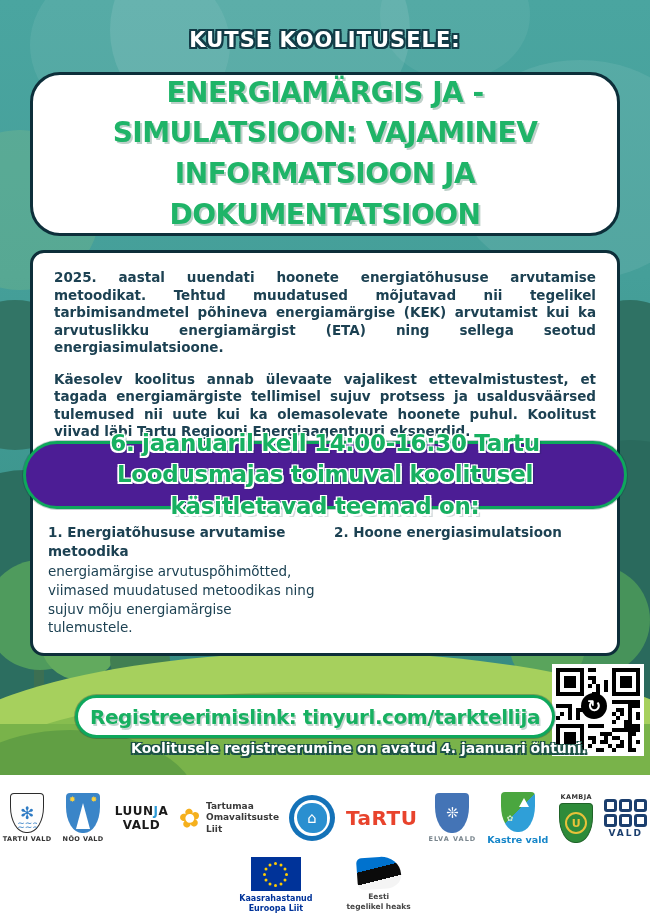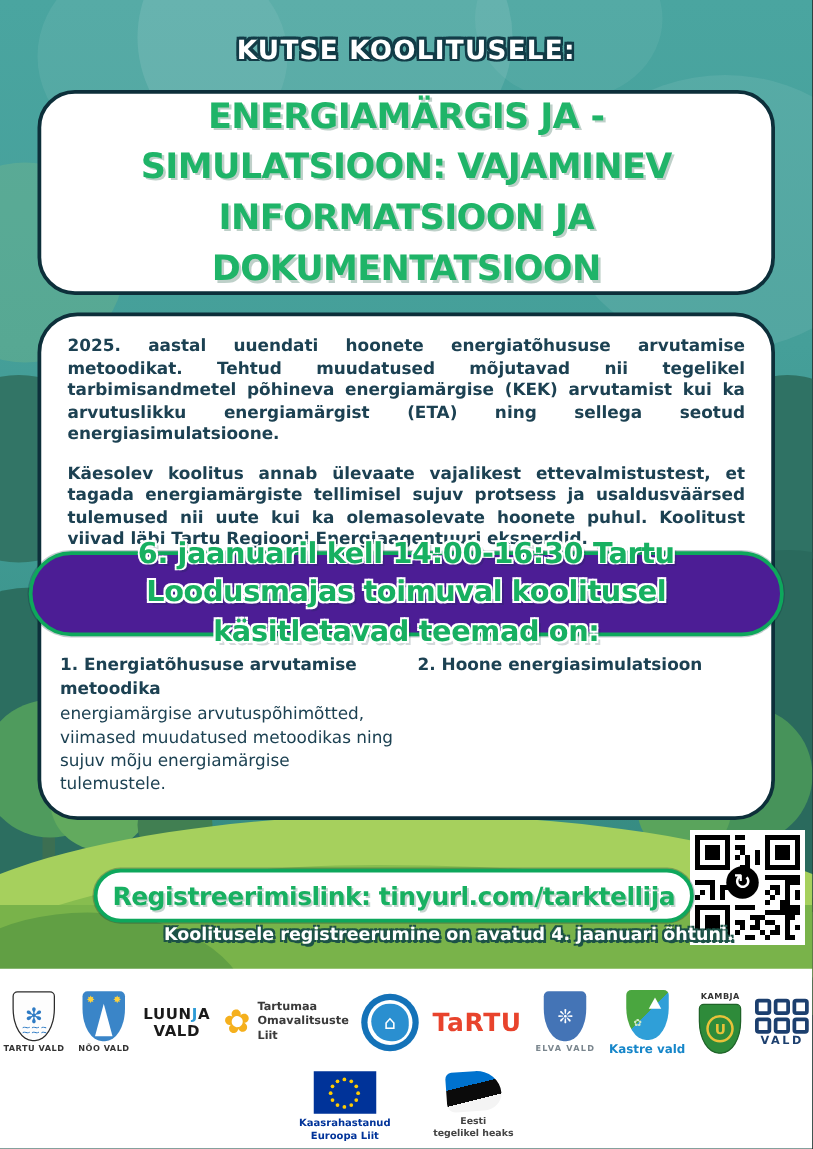--- a/index.html
+++ b/index.html
@@ -43,21 +43,21 @@
     background:#fff;border:3px solid #0d2f3a;border-radius:30px;
     display:flex;align-items:center;justify-content:center;padding:8px 18px;
   }
   .title-text{
     text-align:center;font-size:28px;line-height:1.45;font-weight:bold;letter-spacing:-0.5px;
     color:#1fb468;text-shadow:2px 2px 0 rgba(110,150,135,0.45);
   }
   
   .content-box{
     position:absolute;left:30px;top:250px;width:590px;height:406px;
-    background:#fff;border:3px solid #0d2f3a;border-radius:32px;
+    background:#fff;border:3px solid #0d2f3a;border-radius:14px;
   }
   .paras{position:absolute;left:21px;right:21px;top:16px;color:#1c4152;}
   .paras p{margin:0 0 14px 0;font-size:13.5px;line-height:1.3;font-weight:bold;text-align:justify;}
   .banner{
     position:absolute;left:-10px;right:-10px;top:188px;height:68px;
     background:#4c1d95;border:3px solid #0ea75c;border-radius:45px;
     box-shadow:0 0 0 1px rgba(13,47,58,0.25);
     display:flex;align-items:center;justify-content:center;padding:0 20px;
   }
   .banner-text{

